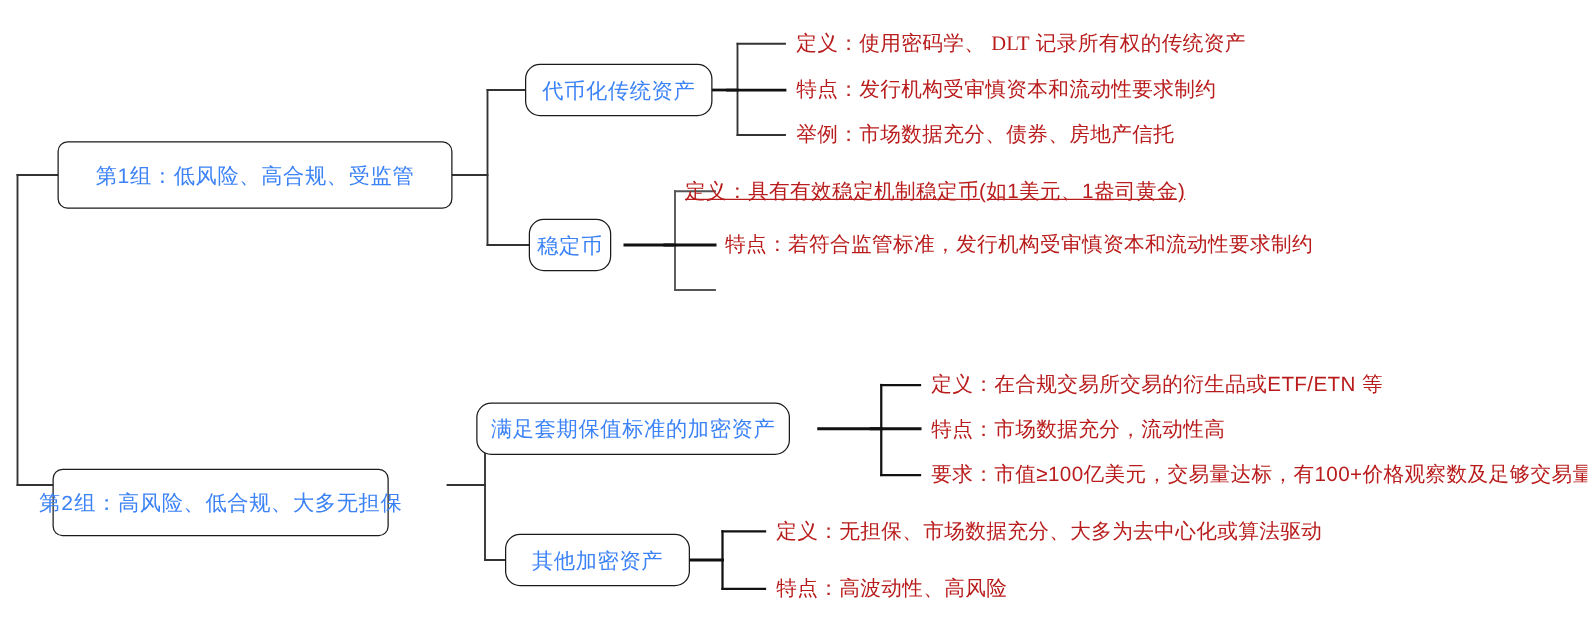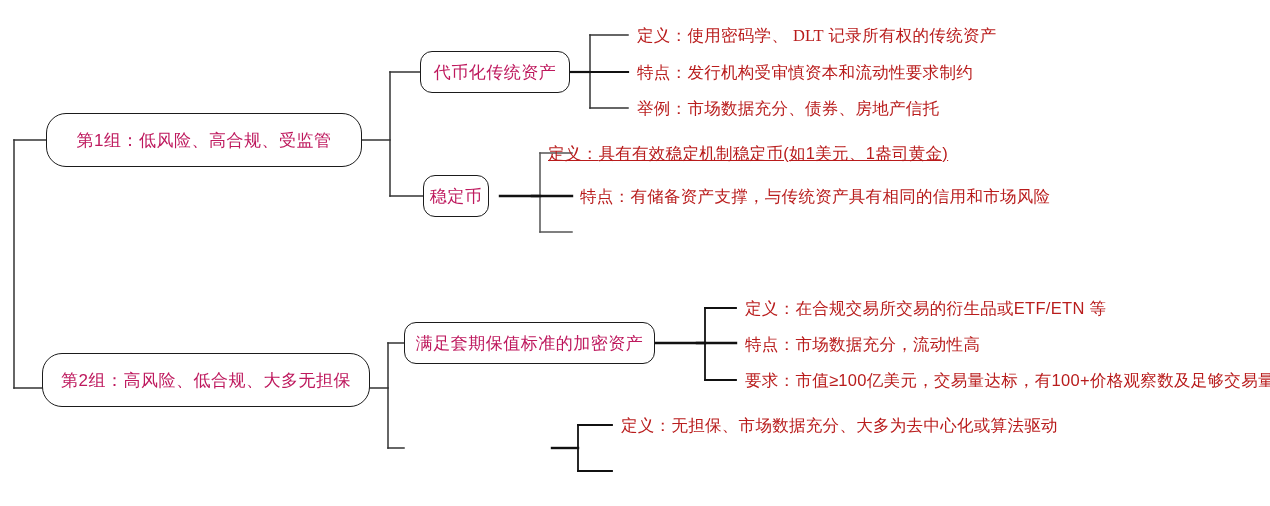--- a/index.html
+++ b/index.html
@@ -32,25 +32,25 @@
     position: absolute;
     box-sizing: border-box;
     border: 1.6px solid #1b1b1b;
     border-radius: 12px;
     background: #ffffff;
     display: flex;
     align-items: center;
     justify-content: center;
     white-space: nowrap;
     letter-spacing: 0.5px;
-    color: #be185d;
+    color: #3b82f6;
   }
   .node.group {
     font-size: 17px;
-    border-radius: 20px;
+    border-radius: 8px;
   }
   .node.branch {
     font-size: 17px;
   }
 
   
   .leaf {
     position: absolute;
     white-space: nowrap;
     font-size: 16.5px;
@@ -132,43 +132,49 @@
 
   <div class="node branch" style="left:423px; top:175px; width:66px; height:42px;">
     <span>稳定币</span>
   </div>
 
   <div class="leaf" style="left:548px; top:145px;text-decoration:underline;">
     <span>定义：</span><span>具有有效稳定机制稳定币(如1美元、1盎司黄金)</span>
   </div>
 
   <div class="leaf" style="left:580px; top:188px;">
-    <span>特点：</span><span>有储备资产支撑，与传统资产具有相同的信用和市场风险</span>
+    <span>特点：</span><span>若符合监管标准，发行机构受审慎资本和流动性要求制约</span>
   </div>
 
 
-  <div class="node group" style="left:42px; top:353px; width:328px; height:54px;">
+  <div class="node group" style="left:42px; top:375px; width:269px; height:54px;font-family:Liberation Mono, monospace;">
     <span>第2组：高风险、低合规、大多无担保</span>
   </div>
 
-  <div class="node branch" style="left:404px; top:322px; width:251px; height:42px;">
+  <div class="node branch" style="left:381px; top:322px; width:251px; height:42px;">
     <span>满足套期保值标准的加密资产</span>
   </div>
 
   <div class="leaf" style="left:745px; top:336px;">
     <span>特点：</span><span>市场数据充分，流动性高</span>
   </div>
 
   <div class="leaf" style="left:745px; top:300px;">
     <span>定义：</span><span>在合规交易所交易的衍生品或ETF/ETN 等</span>
   </div>
 
   <div class="leaf" style="left:745px; top:372px;">
     <span>要求：</span><span>市值≥100亿美元，交易量达标，有100+价格观察数及足够交易量</span>
   </div>
 
+  <div class="node branch" style="left:404px; top:427px; width:148px; height:42px;">
+    <span>其他加密资产</span>
+  </div>
 
   <div class="leaf" style="left:621px; top:417px;">
     <span>定义：</span><span>无担保、市场数据充分、大多为去中心化或算法驱动</span>
   </div>
 
+  <div class="leaf" style="left:621px; top:463px;">
+    <span>特点：</span><span>高波动性、高风险</span>
+  </div>
 
 </div>
 
 </body></html>

